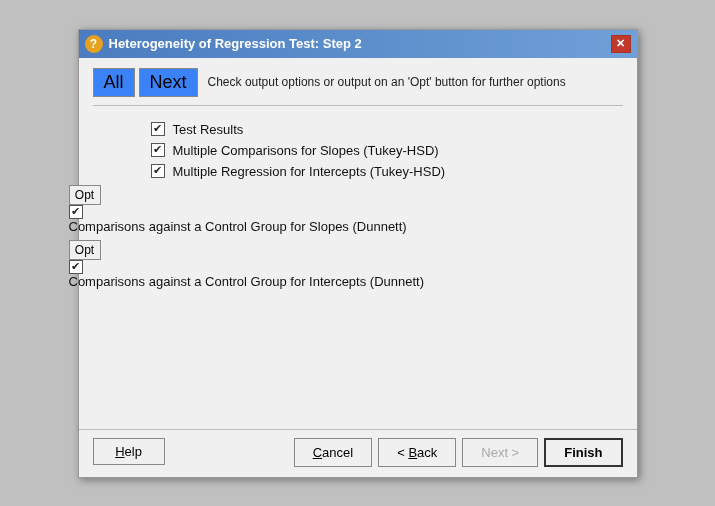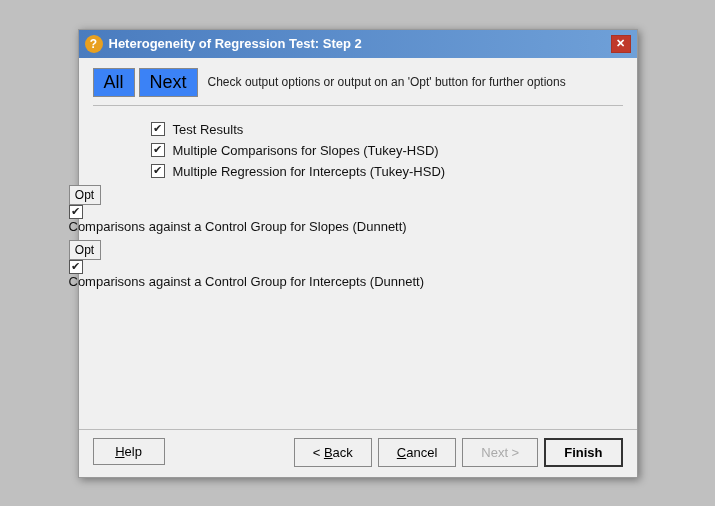--- a/index.html
+++ b/index.html
@@ -257,20 +257,20 @@
 
     <div class="spacer-area"></div>
 
   </div>
 
   <div class="button-bar">
     <div class="btn-group-left">
       <button class="action-btn"><u>H</u>elp</button>
     </div>
     <div class="btn-group-right">
+      <button class="action-btn"><u>C</u>ancel</button>
       <button class="action-btn">&lt; <u>B</u>ack</button>
-      <button class="action-btn"><u>C</u>ancel</button>
       <button class="action-btn" disabled="">Next &gt;</button>
       <button class="action-btn default">Finish</button>
     </div>
   </div>
 
 </div>
 
 </body></html>

